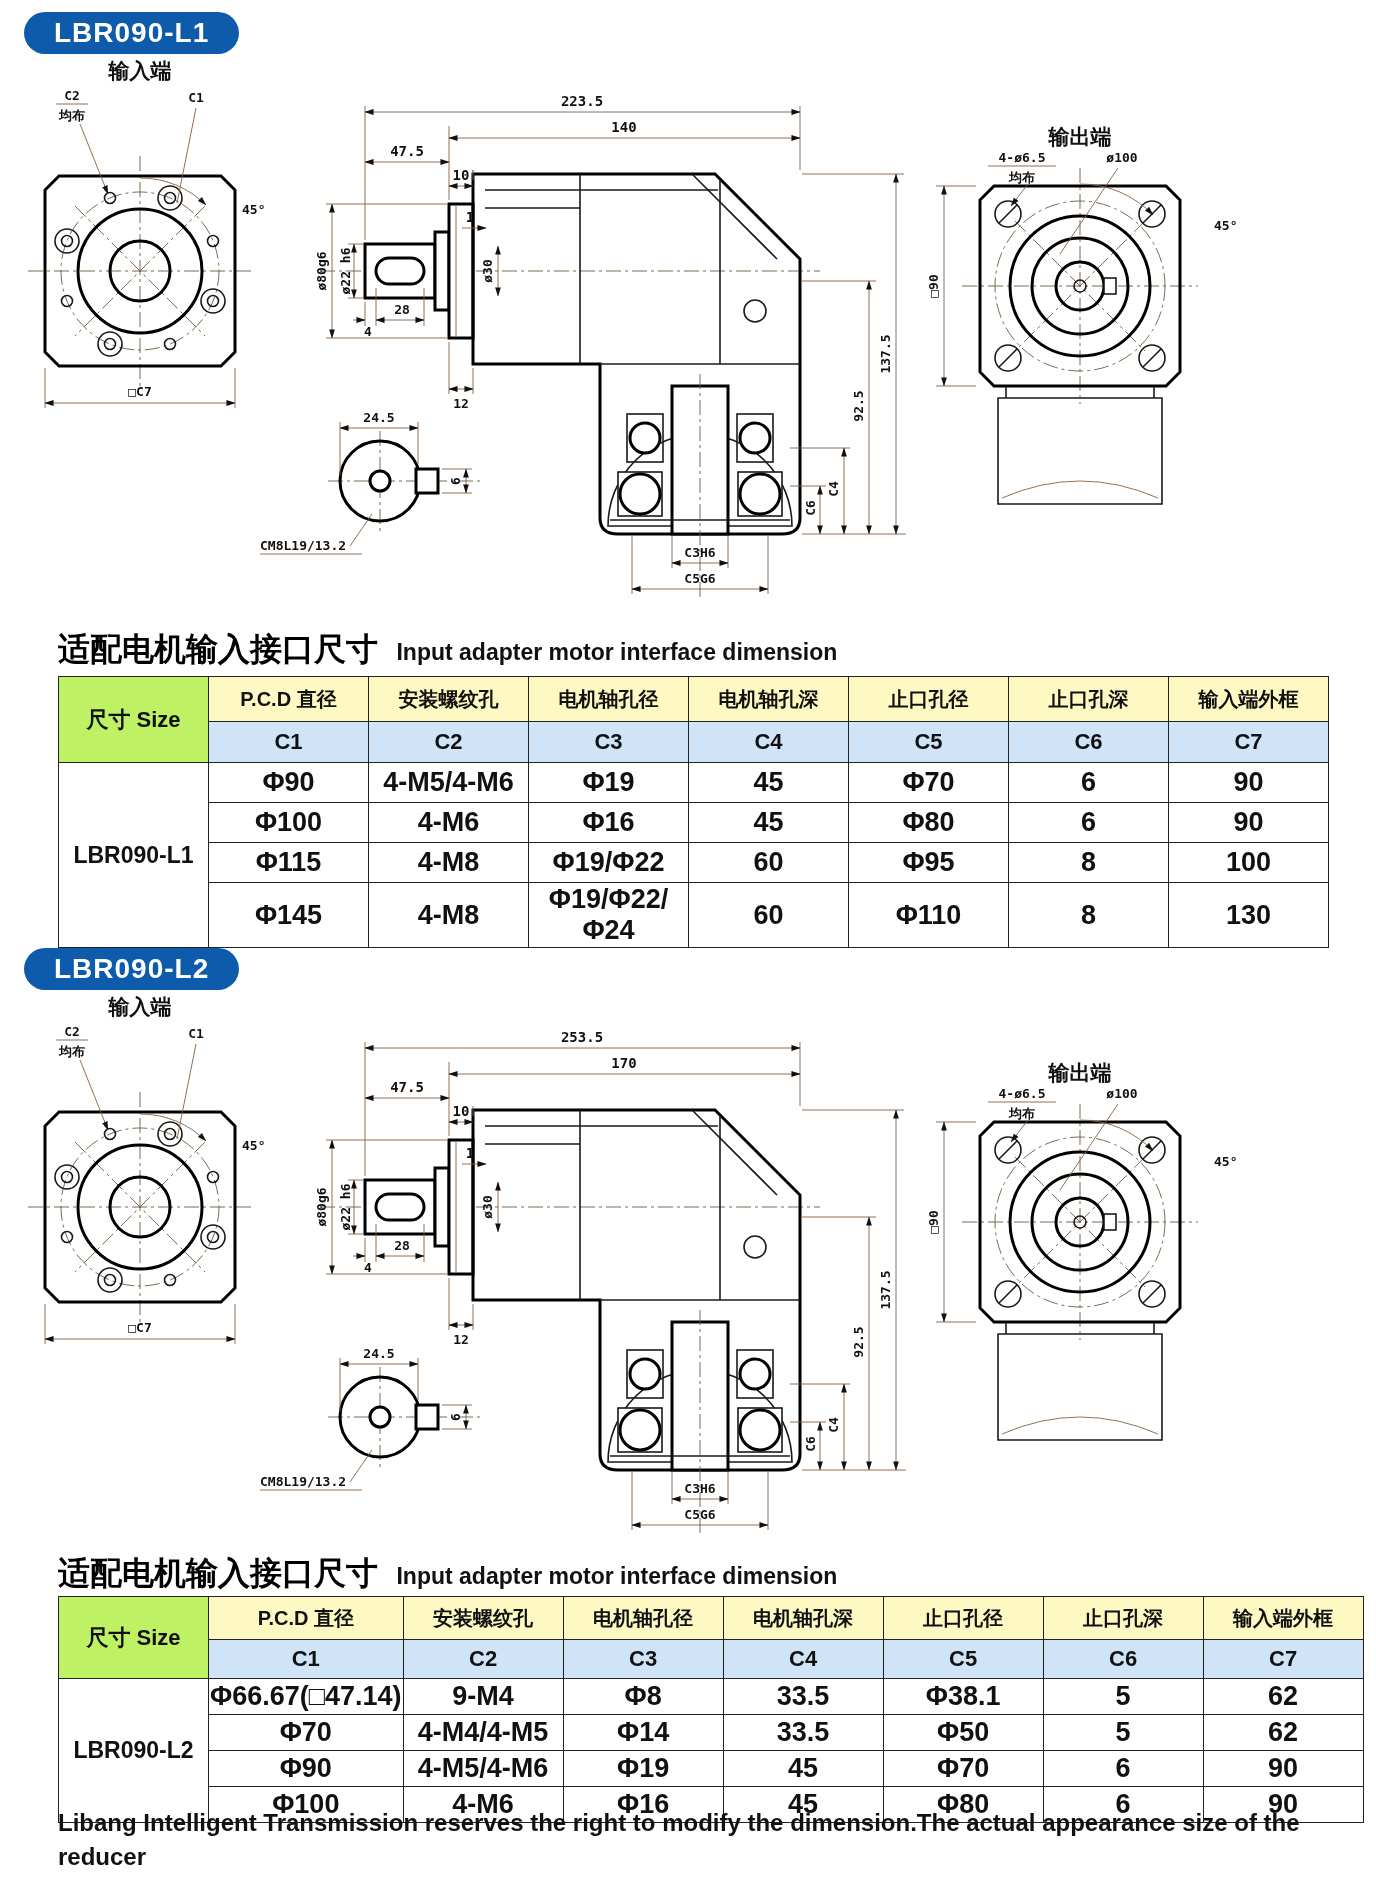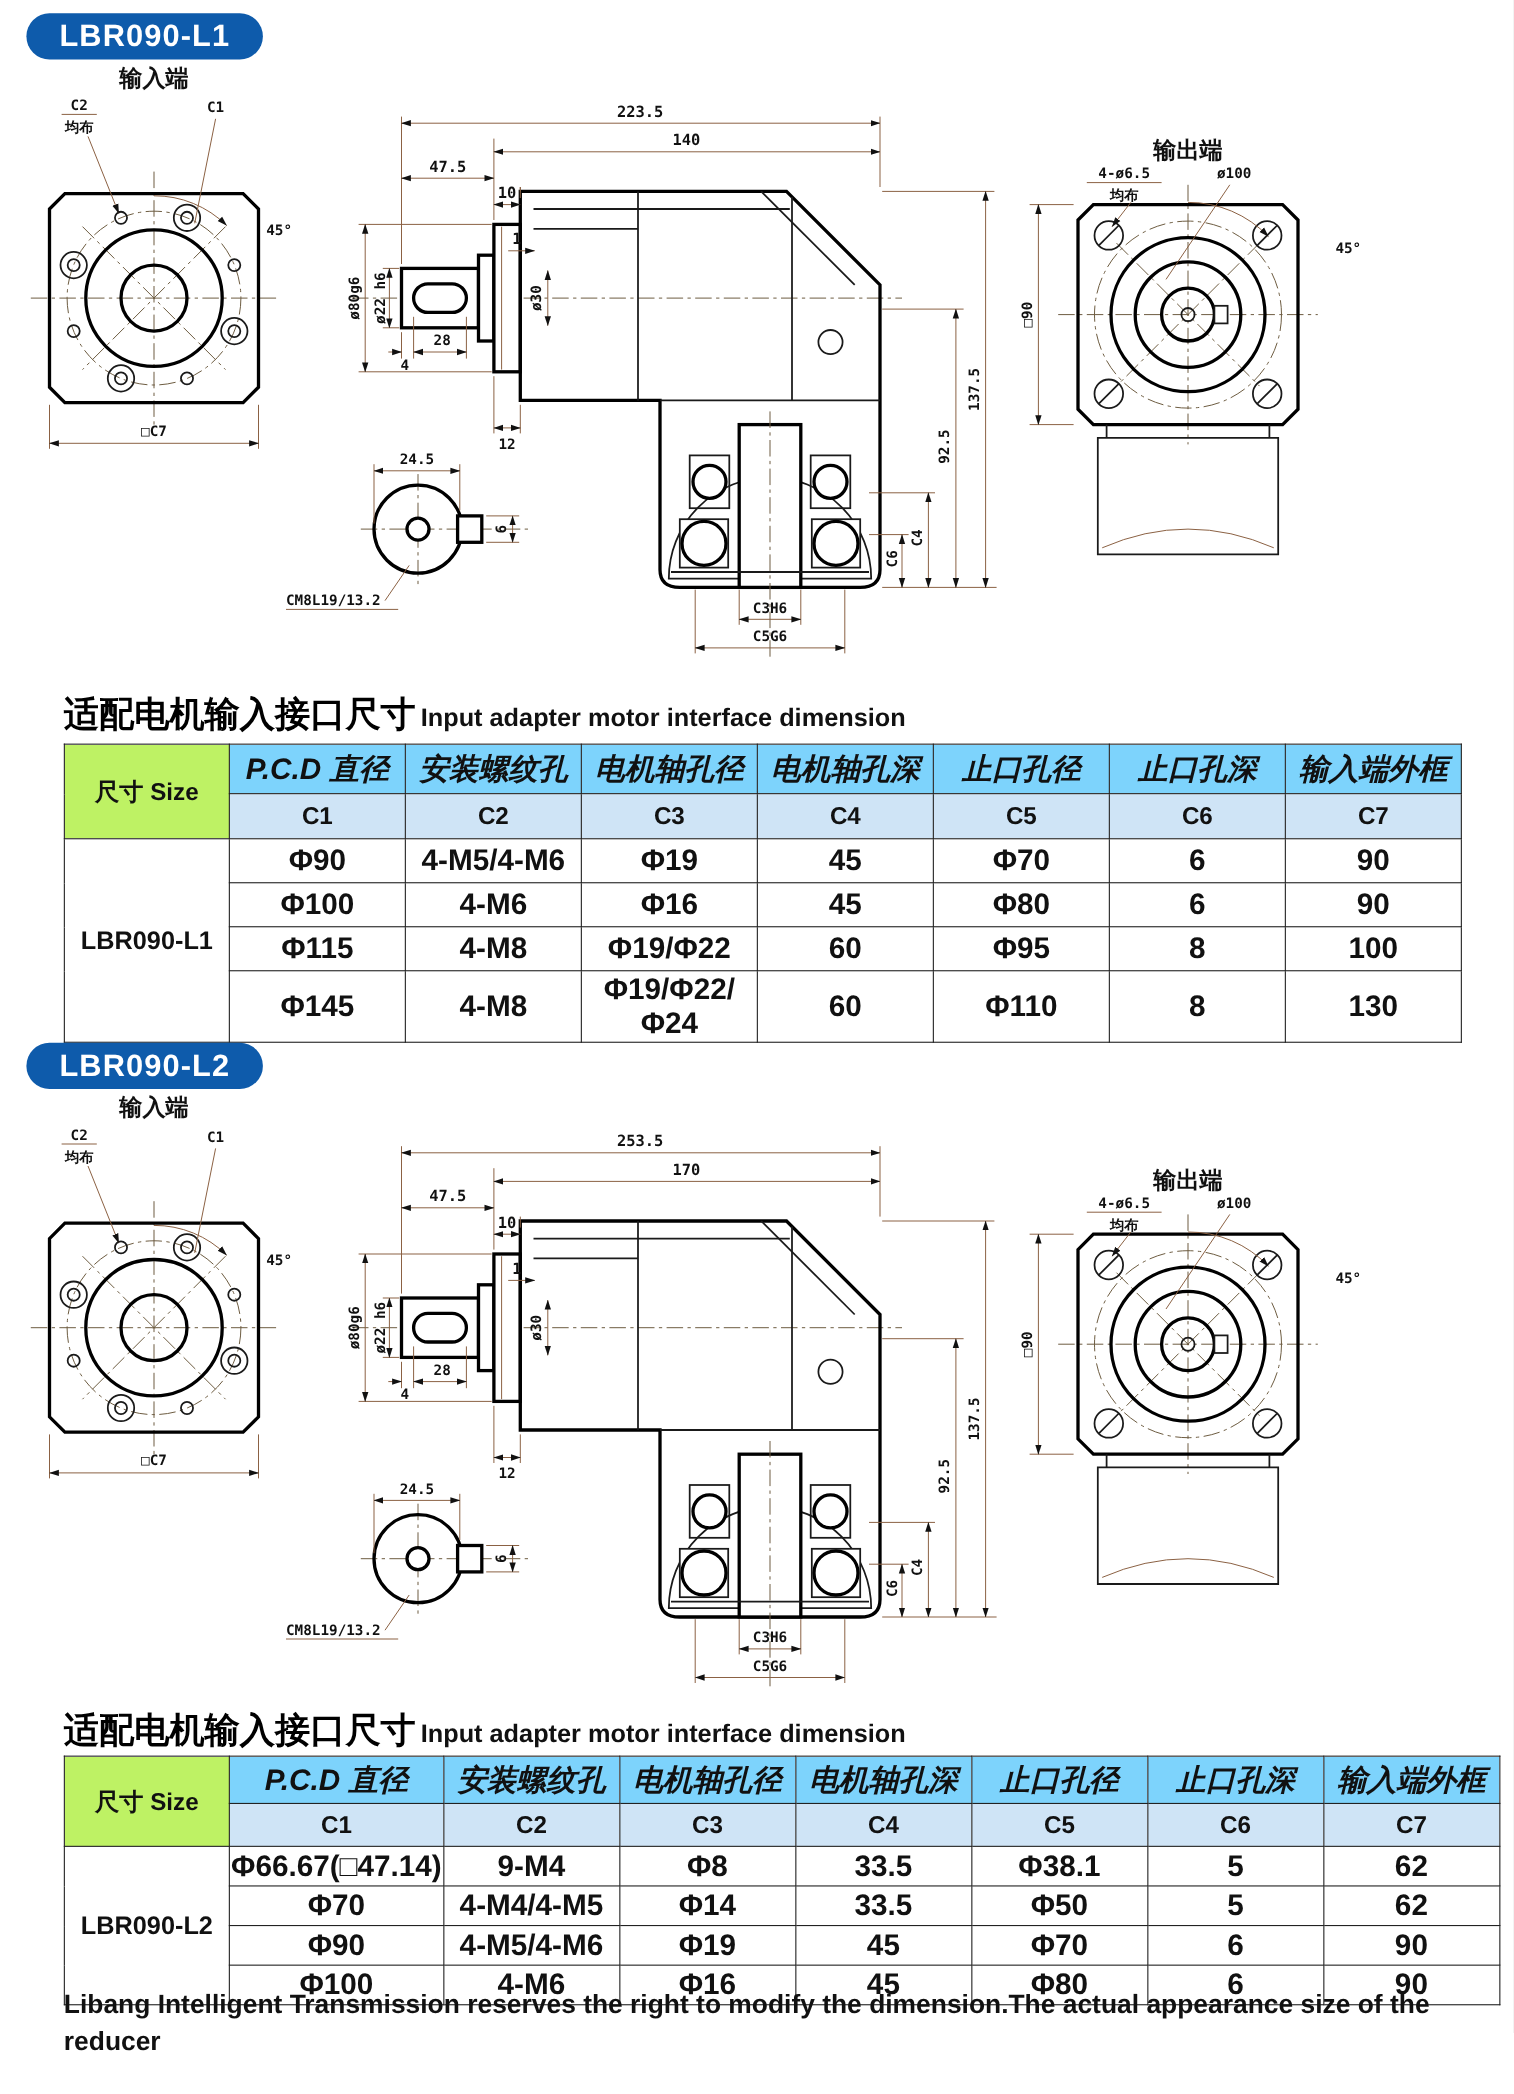--- a/index.html
+++ b/index.html
@@ -12,25 +12,25 @@
   svg text.cn{font-family:"Liberation Sans",sans-serif;}
   svg text.viewlab{font-size:21px;}
   svg text.sm{font-size:13px;}
   .bold{stroke:#000;stroke-width:3;fill:none;}
   .med{stroke:#1a1a1a;stroke-width:1.6;fill:none;}
   .thin{stroke:#8a5f41;stroke-width:0.9;fill:none;}
   .cl{stroke:#6b5a3f;stroke-width:0.9;fill:none;stroke-dasharray:15 4 3 4;}
   .whitefill{fill:#fff;}
   .tbl-heading{position:absolute;left:58px;white-space:nowrap;}
   .tbl-heading .zh{font-size:32px;font-weight:bold;color:#000;}
-  .tbl-heading .en{font-size:23px;font-weight:bold;color:#111;}
+  .tbl-heading .en{font-size:23px;font-weight:bold;color:#111;margin-left:14px;}
   table.spec{position:absolute;left:58px;border-collapse:collapse;table-layout:fixed;
              text-align:center;}
   table.spec td{border:1px solid #222;font-weight:bold;overflow:hidden;}
-  table.spec .hd{background:#7dd3fc;font-size:27px;font-style:italic;}
+  table.spec .hd{background:#fef9c3;font-size:20px;}
   table.spec .code{background:#cfe4f6;font-size:22px;}
   table.spec .sizecell{background:#bef264;font-size:22px;}
   table.spec .model{font-size:23px;}
   table.spec .val{font-size:27px;margin-top:24px;}
   .t1 .hrow1 td{height:42px;} .t1 .hrow2 td{height:38px;} .t1 .drow td{height:37px;}
   .t2 .hrow1 td{height:40px;} .t2 .hrow2 td{height:36px;} .t2 .drow td{height:33px;}
   .footer{position:absolute;left:58px;top:1806px;width:1300px;}
   .footer .zh{font-size:24px;font-weight:bold;line-height:36px;}
   .footer .en{font-size:24px;font-weight:bold;line-height:34px;}
 </style>

